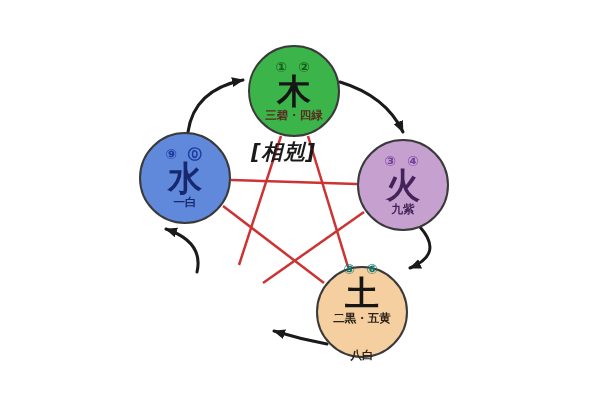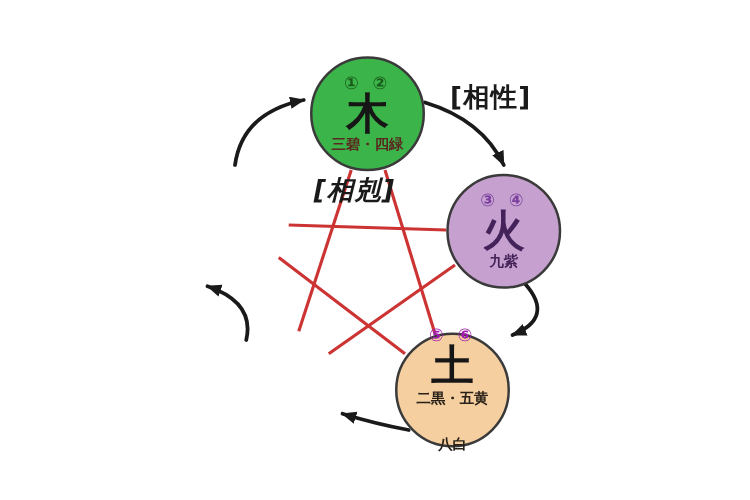--- a/index.html
+++ b/index.html
@@ -95,25 +95,29 @@
     <div class="char" style="color: rgb(68, 35, 90);">火</div>
     <div class="sub" style="color: rgb(68, 35, 90);">九紫</div>
   </div>
 
   <div class="circle pos-wood" style="background-color: rgb(59, 181, 74); border-color: rgb(58, 58, 58);">
     <div class="nums" style="color: rgb(26, 92, 26);">① ②</div>
     <div class="char" style="color: rgb(22, 22, 22);">木</div>
     <div class="sub" style="color: rgb(90, 40, 32);">三碧・四緑</div>
   </div>
 
+  <div class="circle pos-water" style="background-color: rgb(96, 137, 220); border-color: rgb(58, 58, 58);">
+    <div class="nums" style="color: rgb(27, 58, 158);">⑨ ⓪</div>
+    <div class="char" style="color: rgb(22, 40, 110);">水</div>
+    <div class="sub" style="color: rgb(22, 40, 110);">一白</div>
+  </div>
 
 
   <div class="circle pos-earth" style="background-color: rgb(245, 207, 160); border-color: rgb(58, 58, 58);">
-    <div class="nums" style="color: #a21caf;">⑤ ⑥</div>
+    <div class="nums" style="color: #0f766e;">⑤ ⑥</div>
     <div class="char" style="color: rgb(22, 22, 22);">土</div>
     <div class="sub" style="color: rgb(42, 34, 24);">二黒・五黄</div>
     <div class="sub" style="color: rgb(42, 34, 24); margin-top: 24px;">八白</div>
   </div>
 
-  <div class="cycle-label pos-sousei-label" style="color: rgb(26, 26, 26);">[相性]</div>
   <div class="cycle-label pos-soukoku-label" style="color: rgb(26, 26, 26);">[相剋]</div>
 
 </div>
 
 </body></html>

